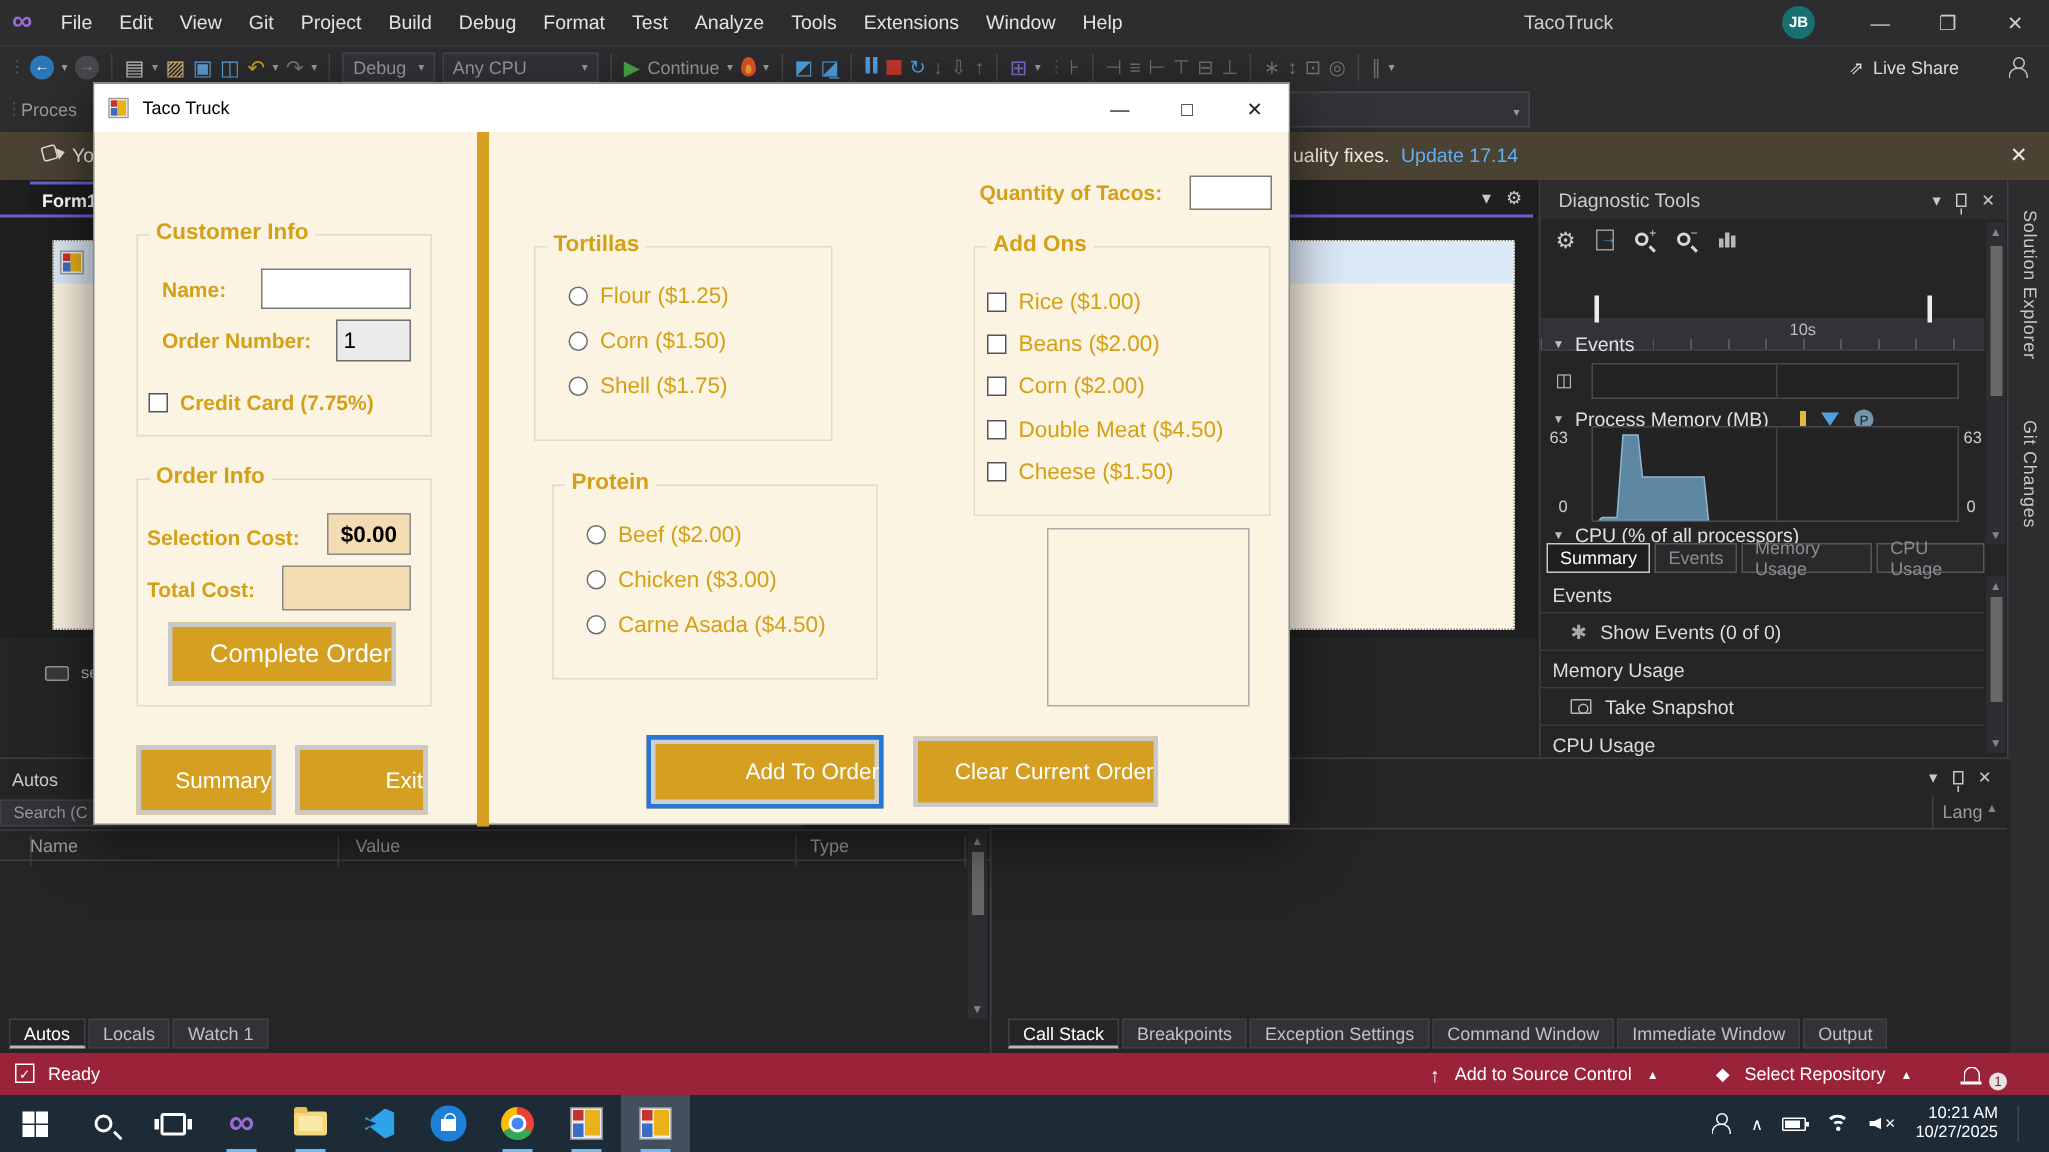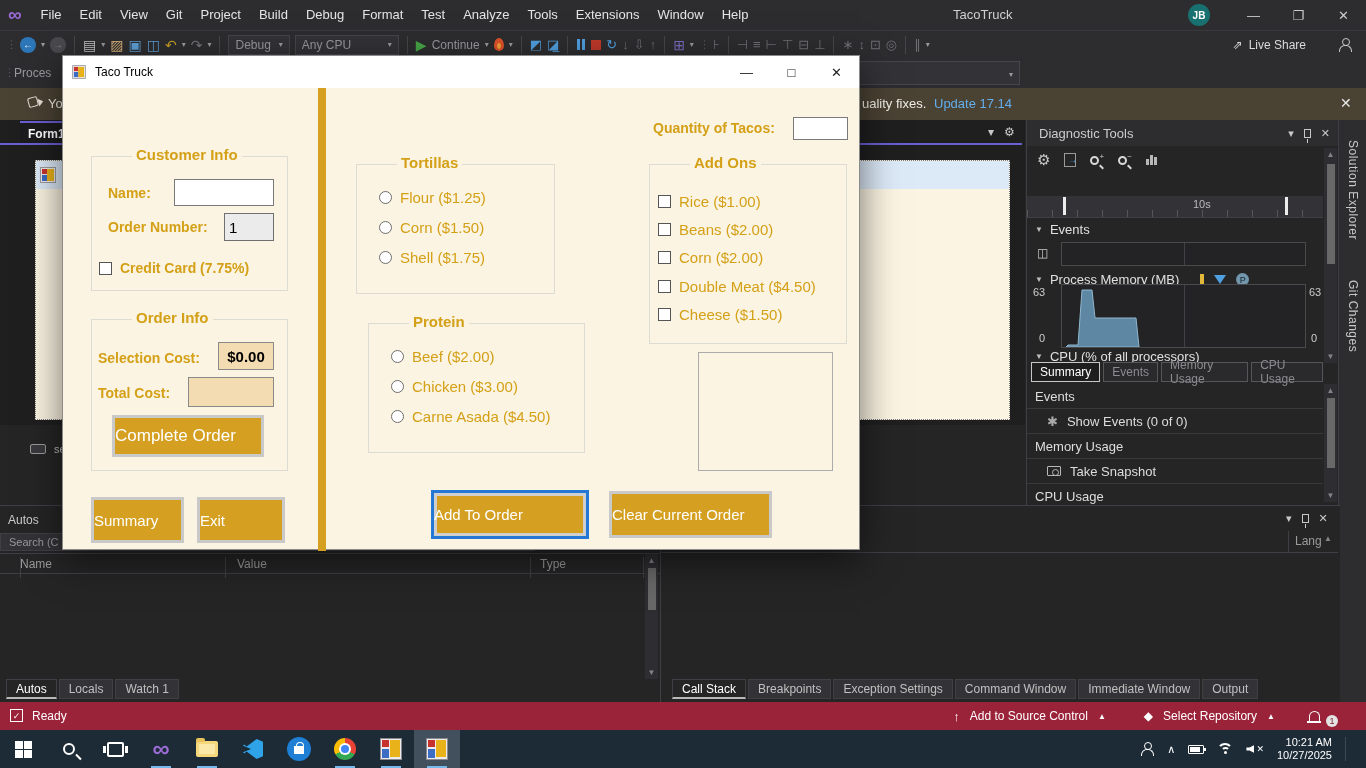--- a/index.html
+++ b/index.html
@@ -9,21 +9,21 @@
 
   
   .vs-titlebar { position: absolute; left:0; top:0; width:1366px; height:30px; background:#2D2D30; display:flex; align-items:center; z-index:5; }
   .vs-logo { color:#9B6BD6; font-size:19px; font-weight:bold; margin:0 10px 0 8px; }
   .menu-item { color:#E4E4E6; font-size:13px; padding:0 9px; line-height:30px; }
   .qsearch { position:absolute; left:752px; top:4px; width:212px; height:22px; background:#3C3C41; border:1px solid #46464A; display:flex; align-items:center; }
   .qsearch input { flex:1; background:transparent; border:none; outline:none; color:#9A9A9E; font-size:12px; padding:0 6px; font-family:"Liberation Sans",sans-serif; }
   .qsearch .magbox { width:24px; height:20px; background:#55555A; display:flex; align-items:center; justify-content:center; }
   .mag { position:relative; width:9px; height:9px; border:2px solid #D8D8D8; border-radius:50%; display:inline-block; }
   .mag::after { content:""; position:absolute; width:5px; height:2px; background:#D8D8D8; left:7px; top:8px; transform:rotate(45deg); }
-  .vs-apptitle { position:absolute; left:953px; top:0; line-height:30px; color:#CFCFD2; font-size:13px; }
+  .vs-apptitle { position:absolute; left:1016px; top:0; line-height:30px; color:#CFCFD2; font-size:13px; }
   .avatar { position:absolute; left:1188px; top:4px; width:22px; height:22px; border-radius:50%; background:#187070; color:#fff; font-size:10px; font-weight:bold; display:flex; align-items:center; justify-content:center; }
   .wincaption { position:absolute; right:0; top:0; display:flex; }
   .wincaption span { width:45px; height:30px; display:flex; align-items:center; justify-content:center; color:#CCCCCC; font-size:13px; }
 
   
   .vs-toolbar { position:absolute; left:0; top:30px; width:1366px; height:28px; background:#2D2D30; border-top:1px solid #3A3A3E; display:flex; align-items:center; padding-left:6px; gap:5px; z-index:5; }
   .tb-sep { width:1px; height:18px; background:#46464A; margin:0 3px; }
   .tb-grip { color:#5A5A5E; font-size:11px; letter-spacing:-2px; }
   .tb-ico { font-size:14px; color:#C8C8C8; line-height:1; }
   .tb-caret { font-size:8px; color:#9A9A9A; }
@@ -73,42 +73,42 @@
 
   
   .taco { position:absolute; left:62px; top:55px; width:798px; height:495px; background:#FBF4E2; border:1px solid #8A8A8A; box-shadow:0 10px 36px rgba(0,0,0,.55); z-index:50; }
   .taco-tb { position:absolute; left:0; top:0; width:100%; height:32px; background:#FFFFFF; display:flex; align-items:center; }
   .taco-tb .ttl { color:#000; font-size:12px; margin-left:8px; }
   .taco-tb .wf { margin-left:8px; transform:scale(.85); }
   .taco-caption { margin-left:auto; display:flex; }
   .taco-caption span { width:45px; height:32px; display:flex; align-items:center; justify-content:center; color:#222; font-size:13px; }
   .goldbar { position:absolute; left:255px; top:32px; width:8px; height:463px; background:#D5A021; }
   .grp { position:absolute; border:1px solid #DCDCD4; }
-  .grp .legend { position:absolute; left:8px; top:-11px; background:#FBF4E2; padding:0 4px; color:#D4A017; font-size:15px; font-weight:bold;margin-left:32px; }
+  .grp .legend { position:absolute; left:8px; top:-11px; background:#FBF4E2; padding:0 4px; color:#D4A017; font-size:15px; font-weight:bold; }
   .flabel { position:absolute; color:#D4A017; font-size:14px; font-weight:bold; }
   .fld { position:absolute; border:1px solid #7A7A7A; background:#fff; font-size:14px; color:#000; font-family:"Liberation Sans",sans-serif; padding:0 4px; outline:none; }
   .opt { position:absolute; display:flex; align-items:center; gap:8px; color:#D4A017; font-size:15px; }
   .radio { width:13px; height:13px; border:1px solid #6E6E6E; border-radius:50%; background:#fff; flex:none; }
   .chk { width:13px; height:13px; border:1px solid #555; background:#fff; flex:none; }
-  .gbtn { position:absolute; background:#D5A021; color:#FFFFFF; display:flex; align-items:center; justify-content:flex-start; font-size:15px; border:3px solid #C9C9C9; }
+  .gbtn { position:absolute; background:#D5A021; color:#FFFFFF; display:flex; align-items:center; justify-content:flex-end; font-size:15px; border:3px solid #C9C9C9; }
   .picbox { position:absolute; left:635px; top:296px; width:135px; height:119px; background:#FBF4E2; border:1px solid #ABABAB; }
 
   
   .diag { position:absolute; left:1026px; top:120px; width:312px; height:385px; background:#252526; border-left:1px solid #3F3F46; }
   .panel-head { height:26px; display:flex; align-items:center; color:#CCCCCC; font-size:13px; padding-left:12px; background:#2D2D30; }
   .panel-head .hicons { margin-left:auto; display:flex; gap:10px; padding-right:8px; align-items:center; color:#C8C8C8; font-size:11px; }
   .pin { position:relative; width:7px; height:9px; border:1px solid #C8C8C8; display:inline-block; }
   .pin::after { content:""; position:absolute; left:2px; top:9px; width:1px; height:4px; background:#C8C8C8; }
   .diag-tools { height:28px; display:flex; align-items:center; gap:14px; padding-left:10px; color:#C8C8C8; }
   .exporti { position:relative; width:12px; height:14px; border:1px solid #9A9A9A; display:inline-block; }
   .exporti::after { content:"→"; position:absolute; left:2px; top:0px; color:#4FA0E0; font-size:10px; }
   .bars3 { display:inline-flex; align-items:flex-end; gap:1px; }
   .bars3 i { width:3px; background:#B8B8B8; display:block; }
   .diag-session { padding:4px 0 4px 8px; color:#E4E4E4; font-size:13px; }
-  .ruler { position:absolute; left:0; top:76px; width:296px; height:22px; background:#333337; border-bottom:1px solid #3F3F46;
+  .ruler { position:absolute; left:0; top:92px; width:296px; height:22px; background:#333337; border-bottom:1px solid #3F3F46;
            background-image:repeating-linear-gradient(to right, #55555A 0 1px, transparent 1px 25px); background-size:100% 7px; background-position:0 100%; background-repeat:no-repeat; }
   .ruler .lab { position:absolute; left:166px; top:2px; color:#BBBBBB; font-size:11px; }
   .marker { position:absolute; top:77px; width:3px; height:18px; background:#ECECEC; }
   .secrow { position:absolute; left:0; width:296px; color:#E0E0E0; font-size:13px; display:flex; align-items:center; gap:7px; padding-left:8px; }
   .exp { color:#BDBDBD; font-size:8px; }
   .track { position:absolute; border:1px solid #4A4A4D; background:#232325; }
   .vdiv { position:absolute; top:0; width:1px; height:100%; background:#424246; }
   .axis { position:absolute; color:#CCCCCC; font-size:11px; }
   .legend-bar { width:4px; height:12px; background:#E2B93B; display:inline-block; }
   .legend-tri { width:0; height:0; border-left:6px solid transparent; border-right:6px solid transparent; border-top:9px solid #4FA0E0; display:inline-block; }

